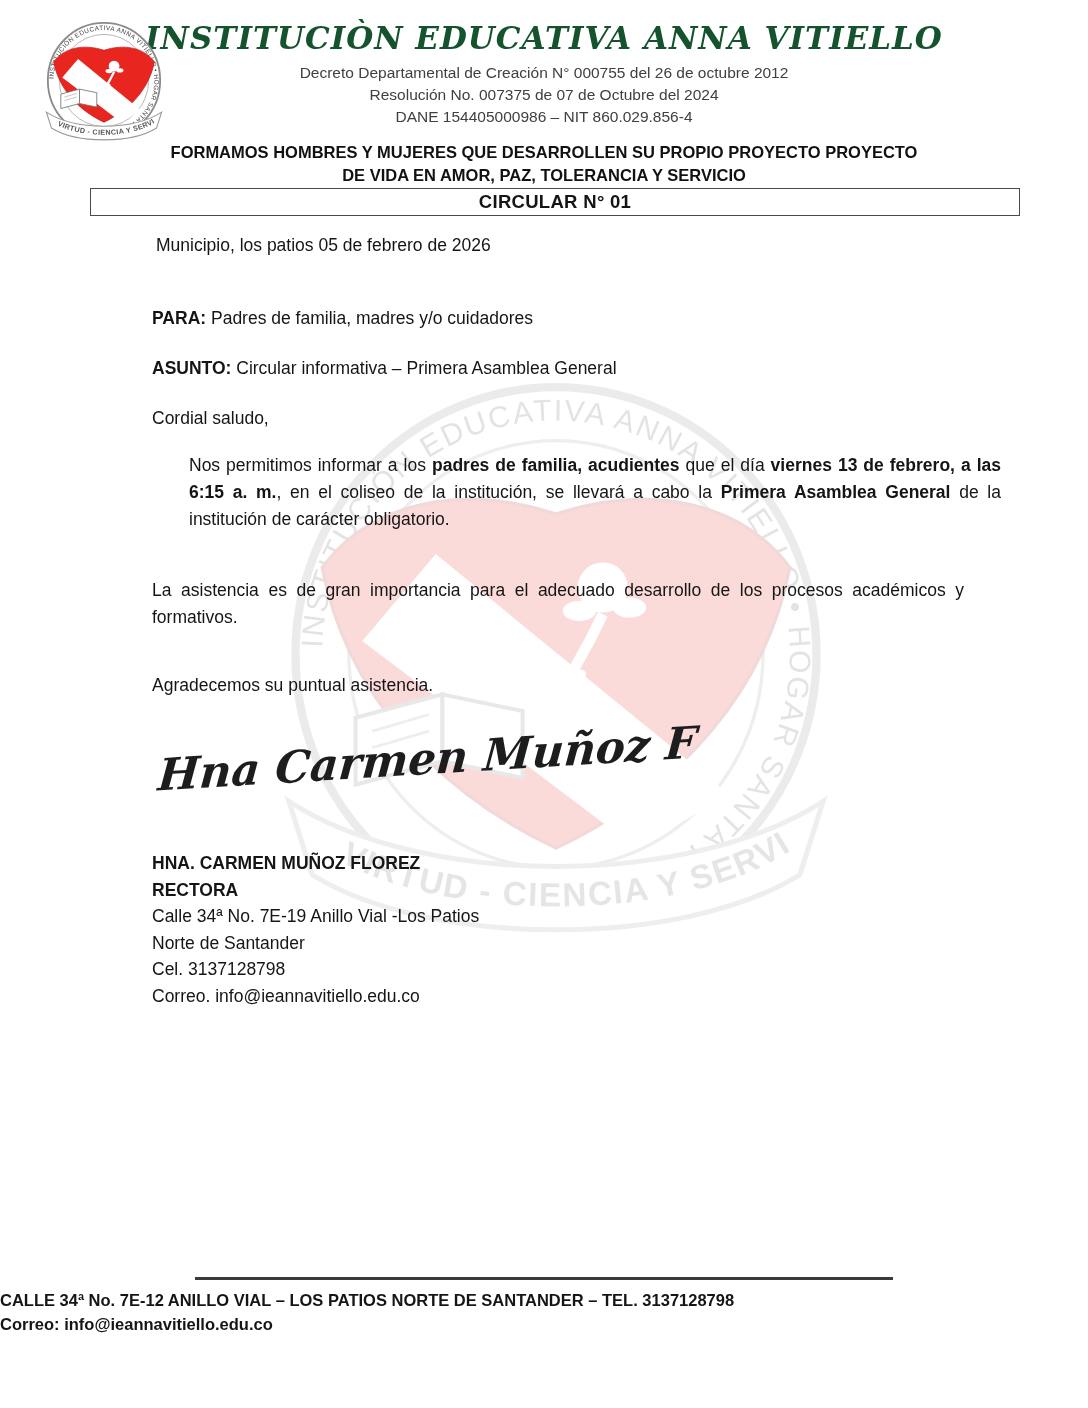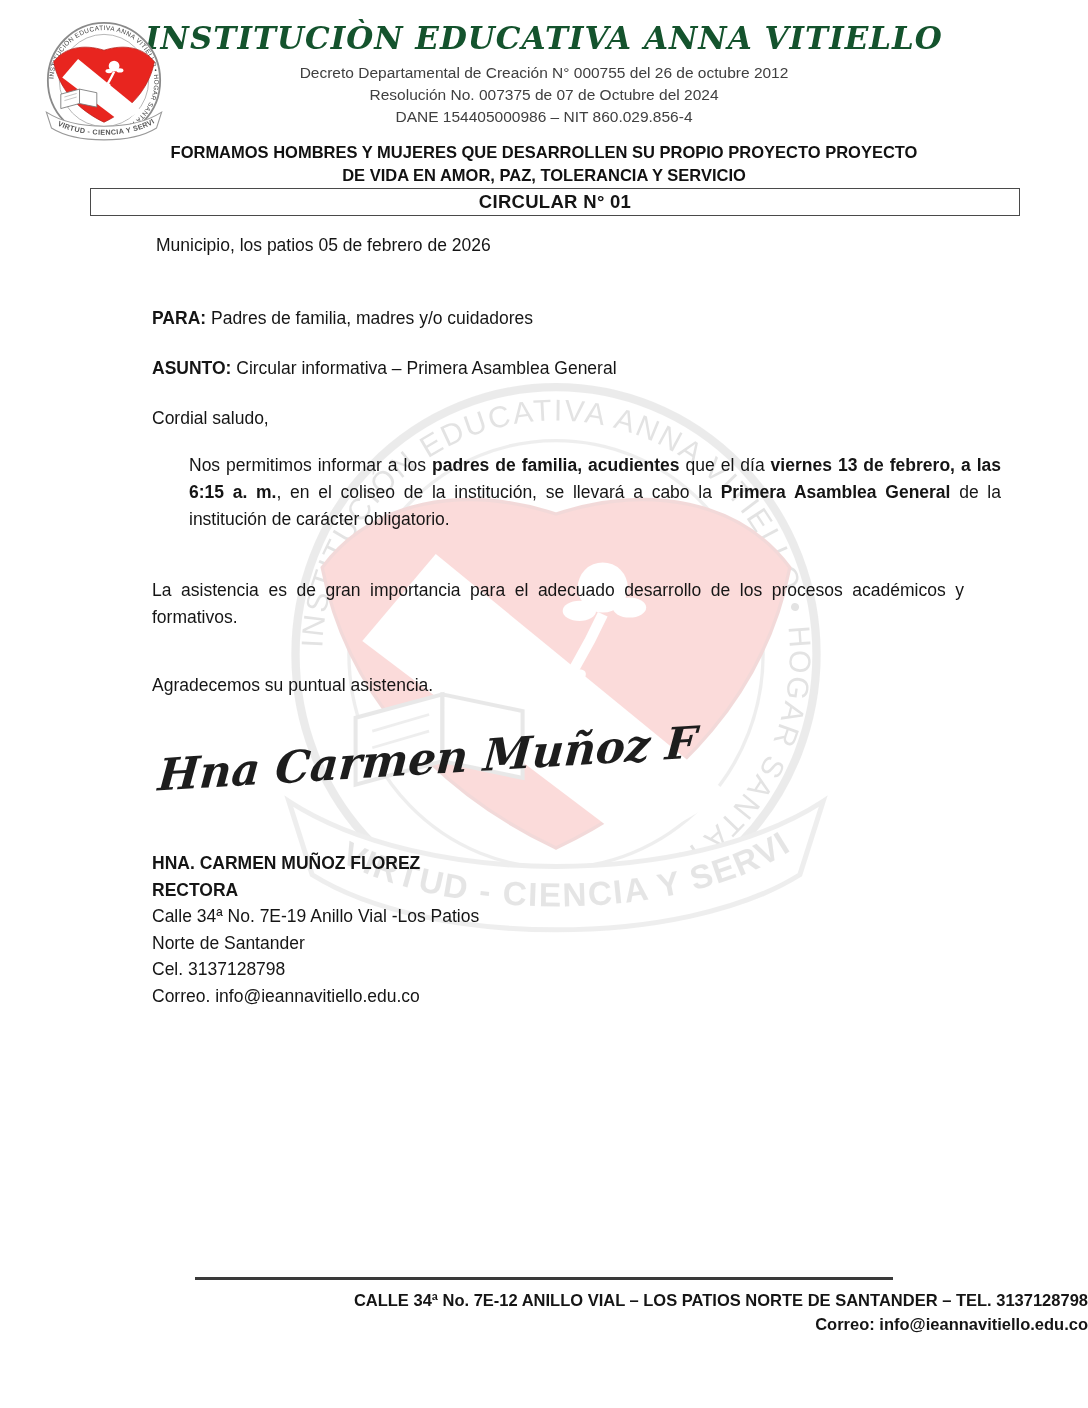--- a/index.html
+++ b/index.html
@@ -47,22 +47,22 @@
     position:absolute;top:762px;left:0;width:420px;height:92px;z-index:3;
     font-family:"DejaVu Serif",serif;font-style:italic;font-weight:bold;
     font-size:44px;color:#1d1d1d;
     transform:rotate(-3.5deg) skewX(-8deg);transform-origin:left bottom;
     white-space:nowrap;
   }
   .sig-block{position:absolute;top:850px;left:0;width:640px;line-height:26.5px;z-index:3;}
   .sig-name,.sig-role{font-weight:bold;}
   
   .footer-rule{position:absolute;top:1277px;left:195px;width:698px;height:2.5px;background:#3a3a3a;z-index:3;}
-  .footer{position:absolute;top:1288px;left:0;right:0;text-align:right;z-index:3;
-          font-weight:bold;font-size:16.5px;line-height:24px;white-space:nowrap;margin-left:36px;}
+  .footer{position:absolute;top:1288px;left:0;right:0;text-align:left;z-index:3;
+          font-weight:bold;font-size:16.5px;line-height:24px;white-space:nowrap;}
   
   .watermark{position:absolute;top:322px;left:222px;width:668px;height:688px;opacity:0.16;z-index:1;pointer-events:none;}
   .seal{width:100%;height:100%;}
 </style>
 </head>
 <body>
 
 <div class="page">
 
   <div class="watermark">

